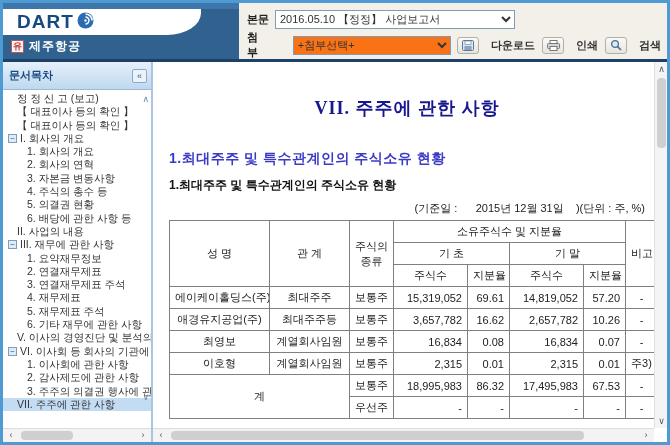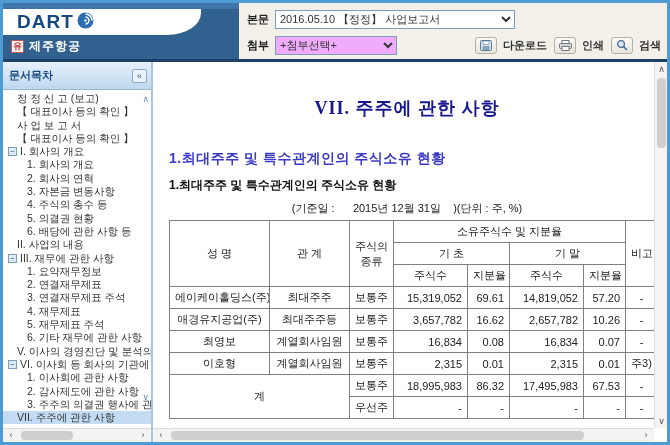--- a/index.html
+++ b/index.html
@@ -13,23 +13,23 @@
   .logo-strip { position:absolute; top:0; left:0; right:0; height:6px; background:#3e76ab; }
   .logo-white { position:absolute; top:6px; left:0; width:198px; height:26px; background:#ffffff; border-bottom-right-radius:34px 22px; display:flex; align-items:center; padding-left:14px; gap:3px; }
   .dart-text { font-weight:bold; font-size:19px; color:#15497f; letter-spacing:1px; }
   .company-row { position:absolute; left:0; bottom:3px; height:20px; display:flex; align-items:center; padding-left:8px; gap:5px; }
   .badge { width:13px; height:13px; background:#fdf3f3; border:1px solid #c05555; color:#b33; font-size:9px; line-height:11px; text-align:center; font-weight:bold; }
   .company-name { color:#ffffff; font-size:12px; font-weight:bold; letter-spacing:1px; }
   .ctrl-col { flex:1; padding:5px 6px 3px 8px; display:flex; flex-direction:column; justify-content:space-between; position:relative; }
   .ctrl-row { display:flex; align-items:center; gap:6px; height:22px; }
   .ctrl-label { font-size:11px; font-weight:bold; color:#222; }
   select.doc-select { width:240px; height:19px; font-size:11px; border:1px solid #7f9db9; background:#fff; color:#333; font-family:"Liberation Sans",sans-serif; }
-  select.attach-select { width:122px; height:19px; font-size:11px; border:1px solid #7f9db9; background:#f0abfc; color:#333; font-family:"Liberation Sans",sans-serif; }
+  select.attach-select { width:160px; height:19px; font-size:11px; border:1px solid #7f9db9; background:#f97316; color:#333; font-family:"Liberation Sans",sans-serif;margin-left:18px; }
   .toolbar { margin-left:auto; display:flex; align-items:center; gap:7px; padding-right:0px; white-space:nowrap; }
-  .tool-btn { display:flex; align-items:center; gap:6px; cursor:pointer; }
+  .tool-btn { display:flex; align-items:center; gap:12px; cursor:pointer; }
   .tool-ico { width:22px; height:17px; border:1px solid #b3afa4; border-radius:3px; background:linear-gradient(#fbfaf7,#e8e5dd); display:flex; align-items:center; justify-content:center; }
   .tool-ico svg { display:block; }
   .tool-label { font-size:11px; font-weight:bold; color:#333; }
   .navy-bar { height:3px; background:#1d4066; flex:0 0 auto; }
 
   
   .main { flex:1; display:flex; min-height:0; }
 
   
   .sidebar { width:150px; flex:0 0 auto; background:#fff; border-right:2px solid #a9c6e0; display:flex; flex-direction:column; }
@@ -56,21 +56,21 @@
   .vscroll { position:absolute; top:0; right:0; bottom:14px; width:13px; background:#f4f4f4; border-left:1px solid #e0e0e0; }
   .vs-up { position:absolute; top:2px; left:0; width:13px; text-align:center; font-size:9px; color:#555; cursor:pointer; }
   .vs-dn { position:absolute; bottom:2px; left:0; width:13px; text-align:center; font-size:9px; color:#555; cursor:pointer; }
   .vs-thumb { position:absolute; top:16px; left:2px; width:9px; height:70px; background:#cfcfcf; border-radius:4px; }
   .content-hscroll { height:14px; flex:0 0 auto; background:#f3f3f3; border-top:1px solid #ddd; position:relative; margin-right:13px; }
   .content-hscroll .thumb { position:absolute; left:18px; top:2px; right:70px; height:9px; background:#cfcfcf; border-radius:4px; }
 
   .doc-title { text-align:center; font-family:"Liberation Serif","DejaVu Serif",serif; font-size:18px; font-weight:bold; color:#17178f; margin-top:18px; letter-spacing:1px; }
   .sec-head { font-size:14px; font-weight:bold; color:#3a3ac6; margin-top:30px; letter-spacing:0.5px; }
   .sub-head { font-size:12px; font-weight:bold; color:#111; margin-top:9px; }
-  .info-line { display:flex; justify-content:center; font-size:11px; color:#222; margin-top:7px; margin-bottom:4px; }
+  .info-line { display:flex; justify-content:flex-end; font-size:11px; color:#222; margin-top:7px; margin-bottom:4px; }
   .info-left { white-space:pre; }
 
   table.shares { border-collapse:collapse; width:100%; table-layout:fixed; font-size:11px; color:#222; }
   table.shares th, table.shares td { border:1px solid #808080; padding:3px 5px; font-weight:normal; height:13px; overflow:hidden; white-space:nowrap; }
   table.shares th { text-align:center; }
   td.c { text-align:center; } td.r { text-align:right; }
 </style>
 </head>
 <body>
 
@@ -152,23 +152,20 @@
         <span class="collapse-btn">«</span>
       </div>
       <div class="tree" id="tree">
         <span class="tree-scroll-up">∧</span>
         <span class="tree-scroll-dn">∨</span>
       <div class="tree-item lv1">
             <span>정 정 신 고 (보고)</span>
           </div>
           <div class="tree-item lv1">
             <span>【 대표이사 등의 확인 】</span>
-          </div>
-          <div class="tree-item lv1">
-            <span>사 업 보 고 서</span>
           </div>
           <div class="tree-item lv1">
             <span>【 대표이사 등의 확인 】</span>
           </div>
           <div class="tree-item lv0">
             <span class="fold">−</span>
             <span>I. 회사의 개요</span>
           </div>
           <div class="tree-item lv2">
             <span>1. 회사의 개요</span>

